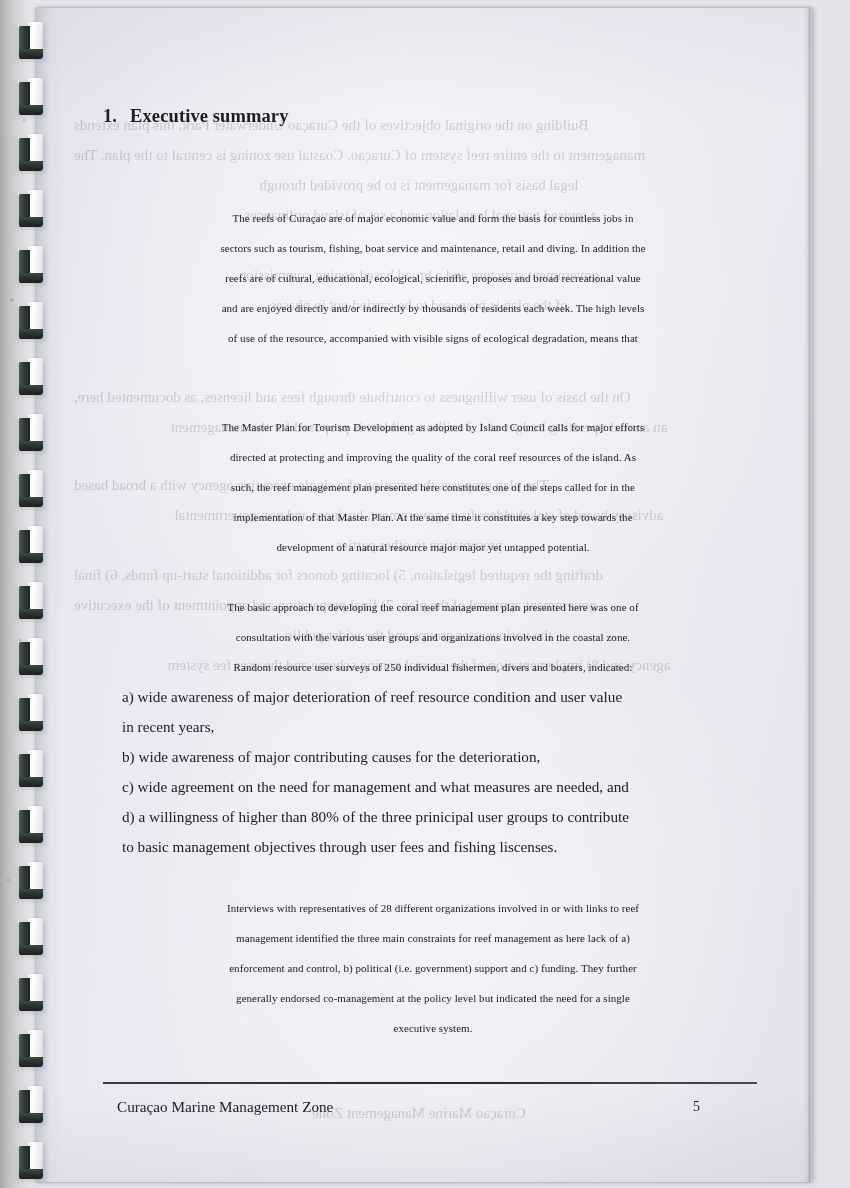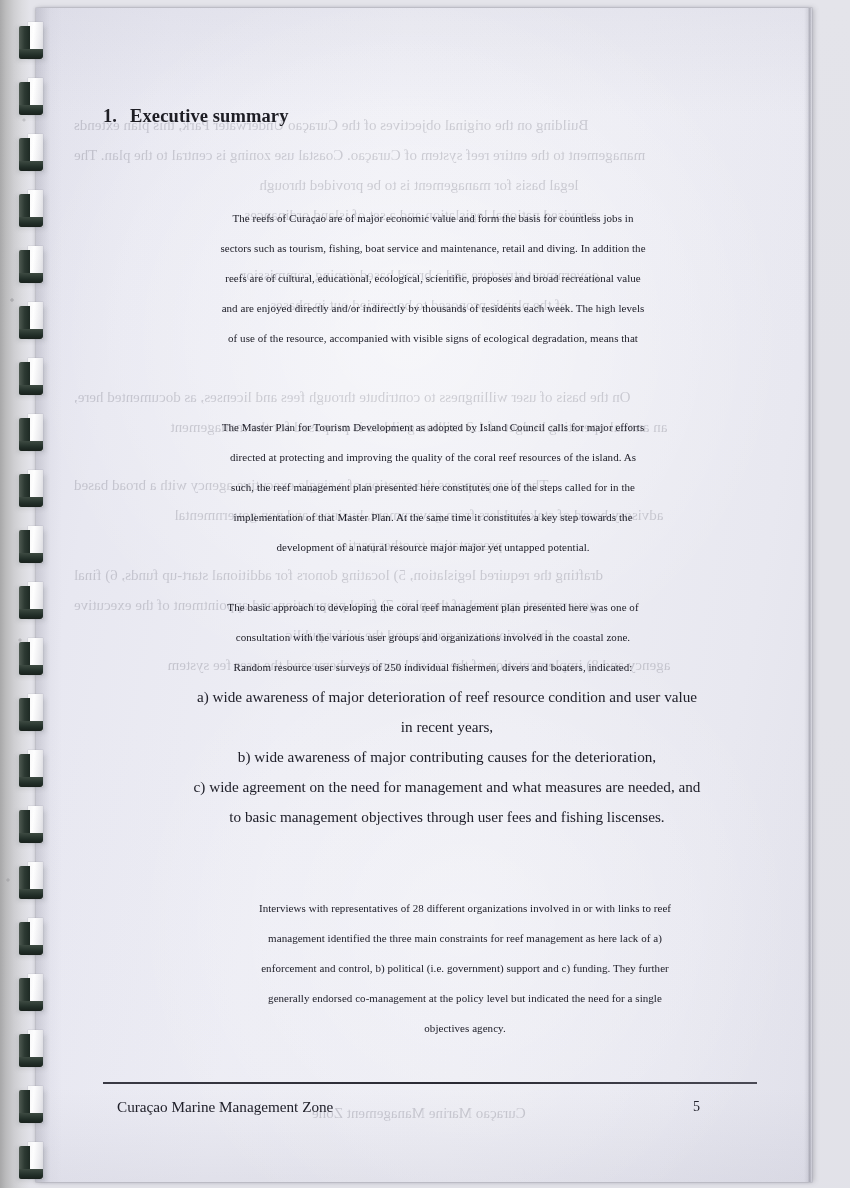--- a/index.html
+++ b/index.html
@@ -167,21 +167,21 @@
   .para .ln { display: block; white-space: nowrap; }
 
   .list-line {
     position: absolute;
     left: 48px;
     width: 650px;
     font-size: 15.2px;
     line-height: 30px;
     color: #20202a;
   }
-  .list-line .ln { display: block; white-space: nowrap; text-align: center; }
+  .list-line .ln { display: block; white-space: nowrap; }
 
   
   .bleed {
     position: absolute;
     left: 74px;
     top: 0;
     width: 690px;
     height: 100%;
     z-index: 2;
     pointer-events: none;
@@ -291,40 +291,41 @@
         <span class="ln">directed at protecting and improving the quality of the coral reef resources of the island.  As</span>
         <span class="ln">such, the reef management plan presented here constitutes one of the steps called for in the</span>
         <span class="ln">implementation of that Master Plan.  At the same time it constitutes a key step towards the</span>
         <span class="ln">development of a natural resource major major yet untapped potential.</span>
       </div>
       <div class="para" style="top: 592px;">
         <span class="ln"> The basic approach to developing the coral reef management plan presented here was one of</span>
         <span class="ln">consultation with the various user groups and organizations involved in the coastal zone.</span>
         <span class="ln">Random resource user surveys of 250 individual fishermen, divers and boaters, indicated:</span>
       </div>
-      <div class="para" style="top: 893px; margin-left: 32px;">
+      <div class="para" style="top: 893px;">
         <span class="ln">Interviews with representatives of 28 different organizations involved in or with links to reef</span>
         <span class="ln">management identified the three main constraints for reef management as here lack of a)</span>
         <span class="ln">enforcement and control, b) political (i.e. government) support and c) funding. They further</span>
         <span class="ln">generally endorsed co-management at the policy level but indicated the need for a single</span>
-        <span class="ln">objectives agency.</span>
+        <span class="ln">executive system.</span>
       </div>
     </div>
   <div id="findings-host">
       <div class="list-line" style="top: 682px;">
         <span class="ln">a) wide awareness of major deterioration of reef resource condition and user value</span>
         <span class="ln">in recent years,</span>
       </div>
       <div class="list-line" style="top: 742px;">
         <span class="ln">b) wide awareness of major contributing causes for the deterioration,</span>
       </div>
       <div class="list-line" style="top: 772px;">
         <span class="ln">c) wide agreement on the need for management and what measures are needed, and</span>
       </div>
       <div class="list-line" style="top: 802px;">
+        <span class="ln">d) a willingness of higher than 80% of the three prinicipal user groups to contribute</span>
         <span class="ln">to basic management objectives through user fees and fishing liscenses.</span>
       </div>
     </div>
 
 </div>
 
 <div class="footer-rule"></div>
 <div class="footer-title">Curaçao Marine Management Zone</div>
 <div class="footer-page">5</div>
 

